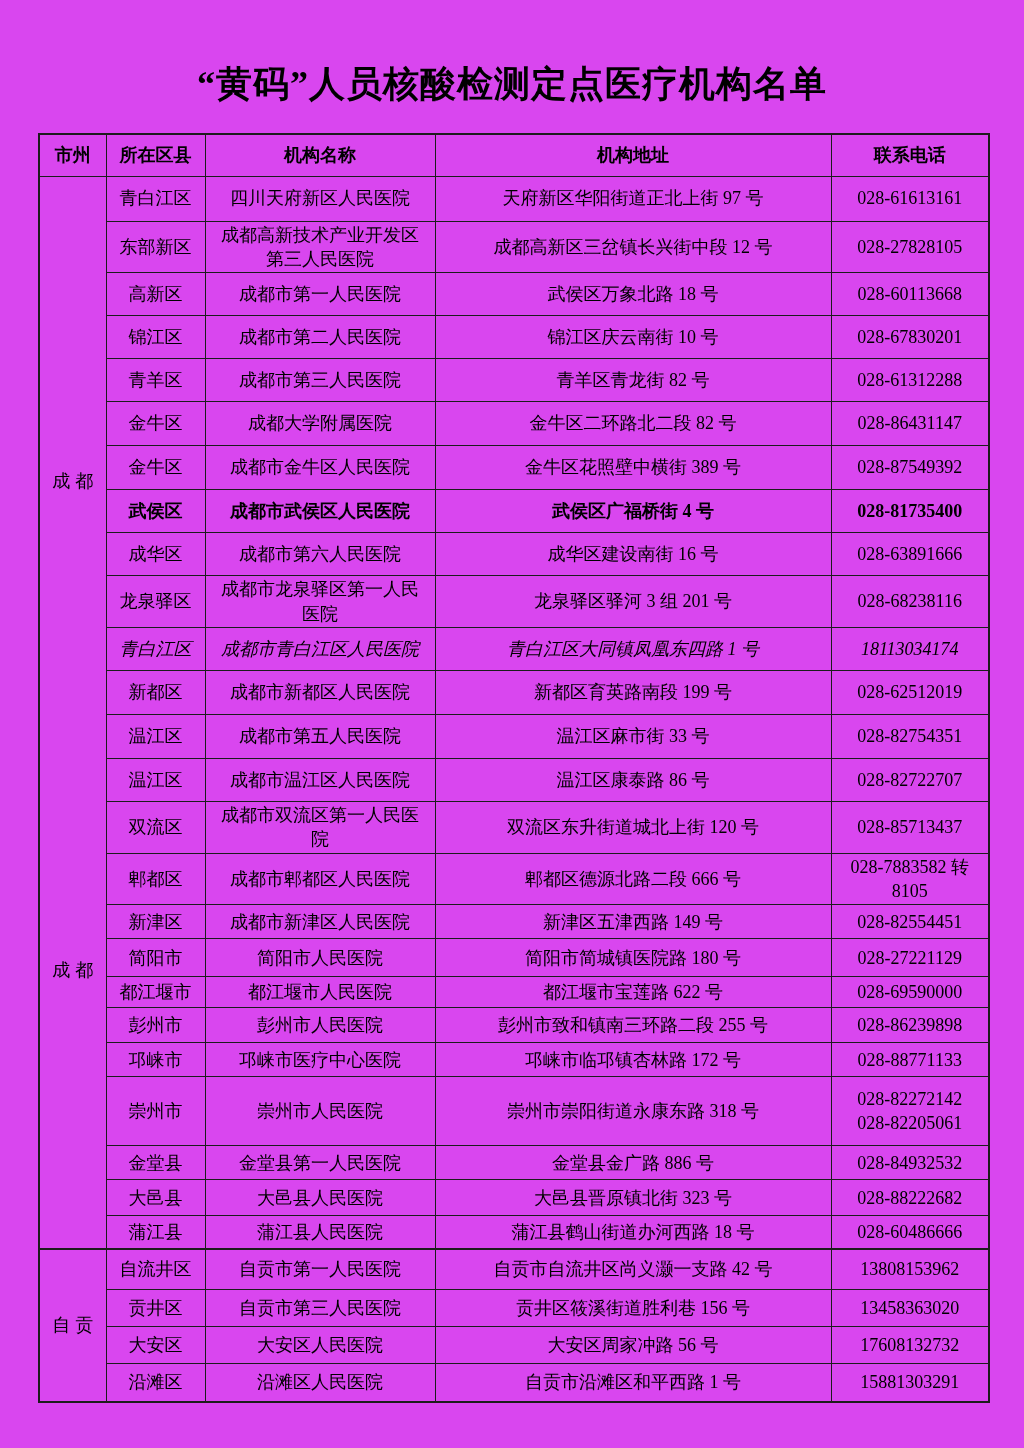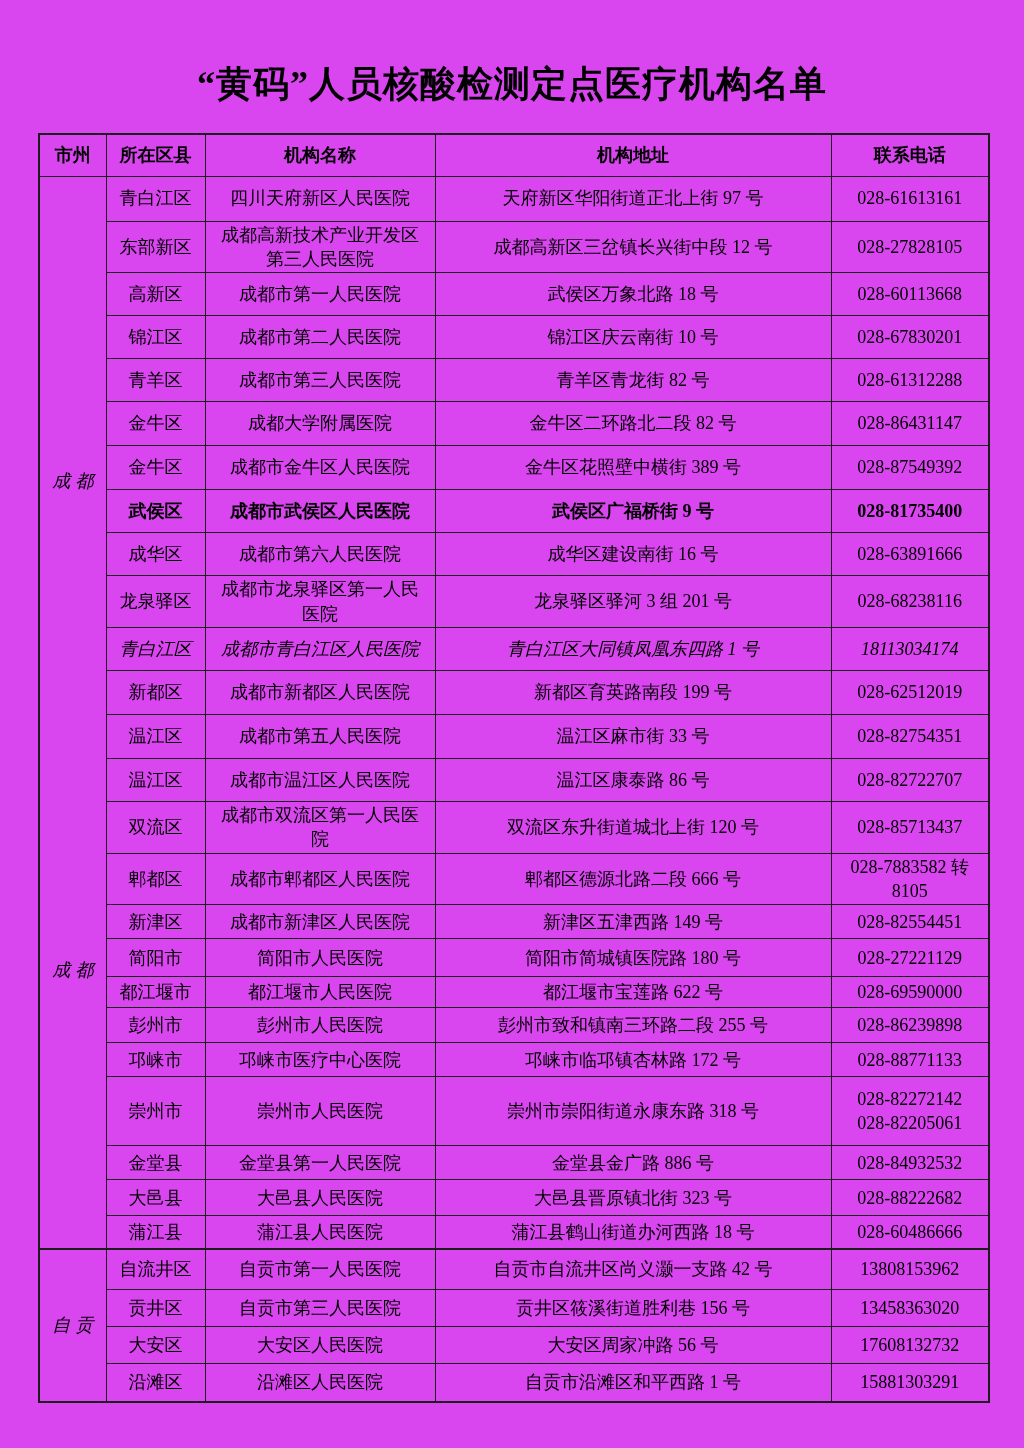--- a/index.html
+++ b/index.html
@@ -44,21 +44,21 @@
   table.roster th {
     font-weight: bold;
     height: 42px;
     padding: 2px 0;
   }
   td.cell-phone { white-space: pre-line; }
   td.cell-city {
     position: relative;
     padding: 0;
   }
-  .city-inner { position: absolute; inset: 0; font-style: italic; }
+  .city-inner { position: absolute; inset: 0; }
   .city-label {
     position: absolute;
     left: 50%;
     transform: translate(-50%, -50%);
     white-space: nowrap;
     letter-spacing: 5px;
     text-indent: 5px;
     font-size: 18px;
   }
   tr.section-start td { border-top: 2px solid #1c1c1c; }
@@ -131,21 +131,21 @@
         </tr>
         <tr style="height: 44px;">
           <td class="cell-district">金牛区</td>
           <td class="cell-institution-name">成都市金牛区人民医院</td>
           <td class="cell-address">金牛区花照壁中横街 389 号</td>
           <td class="cell-phone">028-87549392</td>
         </tr>
         <tr style="height: 43px; font-weight: bold;">
           <td class="cell-district">武侯区</td>
           <td class="cell-institution-name">成都市武侯区人民医院</td>
-          <td class="cell-address">武侯区广福桥街 9 号</td>
+          <td class="cell-address">武侯区广福桥街 4 号</td>
           <td class="cell-phone">028-81735400</td>
         </tr>
         <tr style="height: 43px; padding-left: 16px;">
           <td class="cell-district">成华区</td>
           <td class="cell-institution-name">成都市第六人民医院</td>
           <td class="cell-address">成华区建设南街 16 号</td>
           <td class="cell-phone">028-63891666</td>
         </tr>
         <tr style="height: 52px;">
           <td class="cell-district">龙泉驿区</td>

